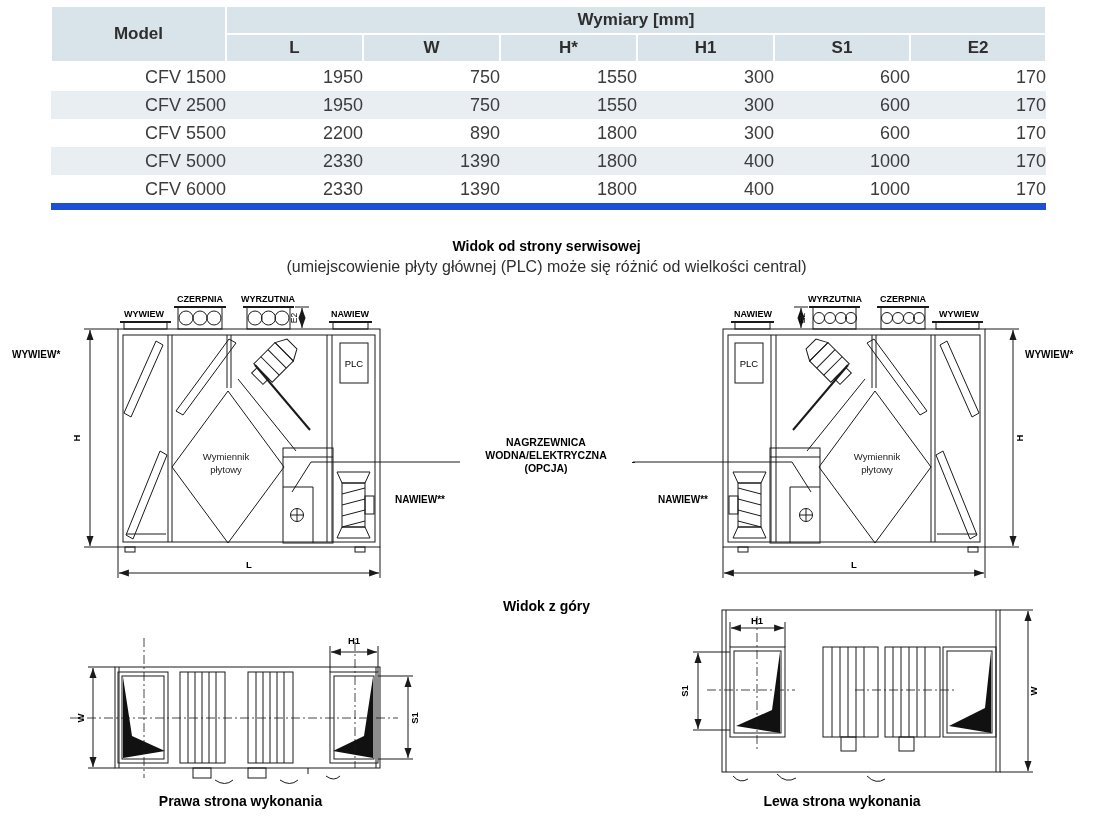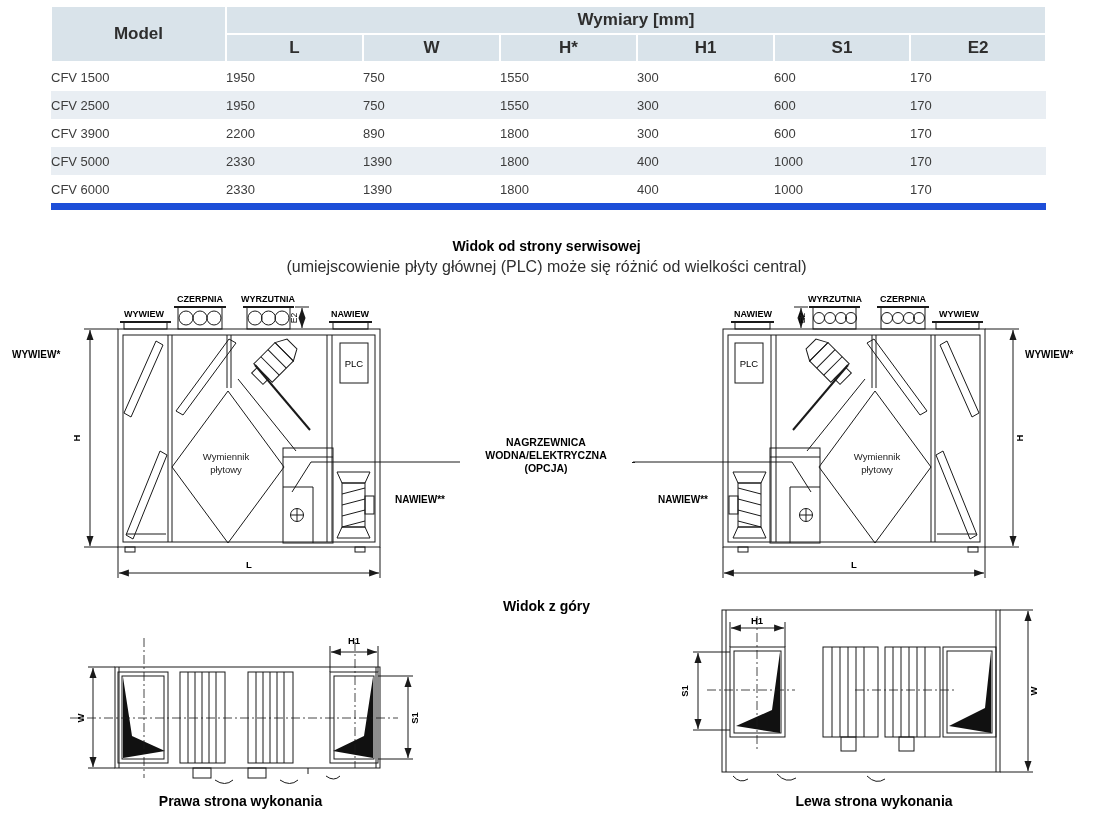--- a/index.html
+++ b/index.html
@@ -4,21 +4,21 @@
 <style>
   html,body{margin:0;padding:0;background:#fff;}
   .page{position:relative;width:1093px;height:819px;background:#fff;overflow:hidden;
         font-family:"Liberation Sans",sans-serif;color:#1a1a1a;}
   .abs{position:absolute;}
 
   
   table.dim{border-collapse:collapse;table-layout:fixed;width:995px;}
   table.dim th{background:#d9e3ea;border:2px solid #fff;font-weight:700;
                font-size:17px;color:#2e2e2e;height:26px;padding:0;text-align:center;}
-  table.dim td{font-size:13px;color:#3c3c3c;text-align:left;height:28px;padding:0;}
+  table.dim td{font-size:18px;color:#3c3c3c;text-align:right;height:28px;padding:0;}
   table.dim tbody tr:nth-child(even){background:#e9eef3;}
   table.dim tbody tr:last-child td{border-bottom:7px solid #1d4ed8;}
 
   .footnote{font-size:12.5px;color:#3b3b3b;}
   .h-title{left:0;right:0;text-align:center;font-weight:700;font-size:14px;color:#000;}
   .h-sub{left:0;right:0;text-align:center;font-size:16px;color:#2f2f2f;}
   .caption{text-align:center;font-weight:700;font-size:14px;color:#000;}
 
   
   svg{display:block;}
@@ -80,21 +80,21 @@
       <tr>
         <td>CFV 2500</td>
         <td>1950</td>
         <td>750</td>
         <td>1550</td>
         <td>300</td>
         <td>600</td>
         <td>170</td>
       </tr>
       <tr>
-        <td>CFV 3900</td>
+        <td>CFV 5500</td>
         <td>2200</td>
         <td>890</td>
         <td>1800</td>
         <td>300</td>
         <td>600</td>
         <td>170</td>
       </tr>
       <tr>
         <td>CFV 5000</td>
         <td>2330</td>
@@ -318,15 +318,15 @@
       <rect class="shape" x="186" y="139" width="15" height="14"></rect>
       <rect class="shape" x="244" y="139" width="15" height="14"></rect>
       <path class="ln" d="M78,178q7,8,15,3 M122,176q9,10,19,4 M212,178q9,9,18,3"></path>
     </g>
     <text class="t-dim" x="102" y="26" text-anchor="middle">H1</text>
     <text class="t-dim" transform="rotate(-90 33 93)" x="33" y="93" text-anchor="middle">S1</text>
     <text class="t-dim" transform="rotate(-90 382 93)" x="382" y="93" text-anchor="middle">W</text>
   </svg>
 
   <div class="abs caption" style="left:28px;width:425px;top:793px;">Prawa strona wykonania</div>
-  <div class="abs caption" style="left:655px;width:438px;top:793px;">Lewa strona wykonania</div>
+  <div class="abs caption" style="left:623px;width:438px;top:793px;">Lewa strona wykonania</div>
 
 </div>
 
 </body></html>

